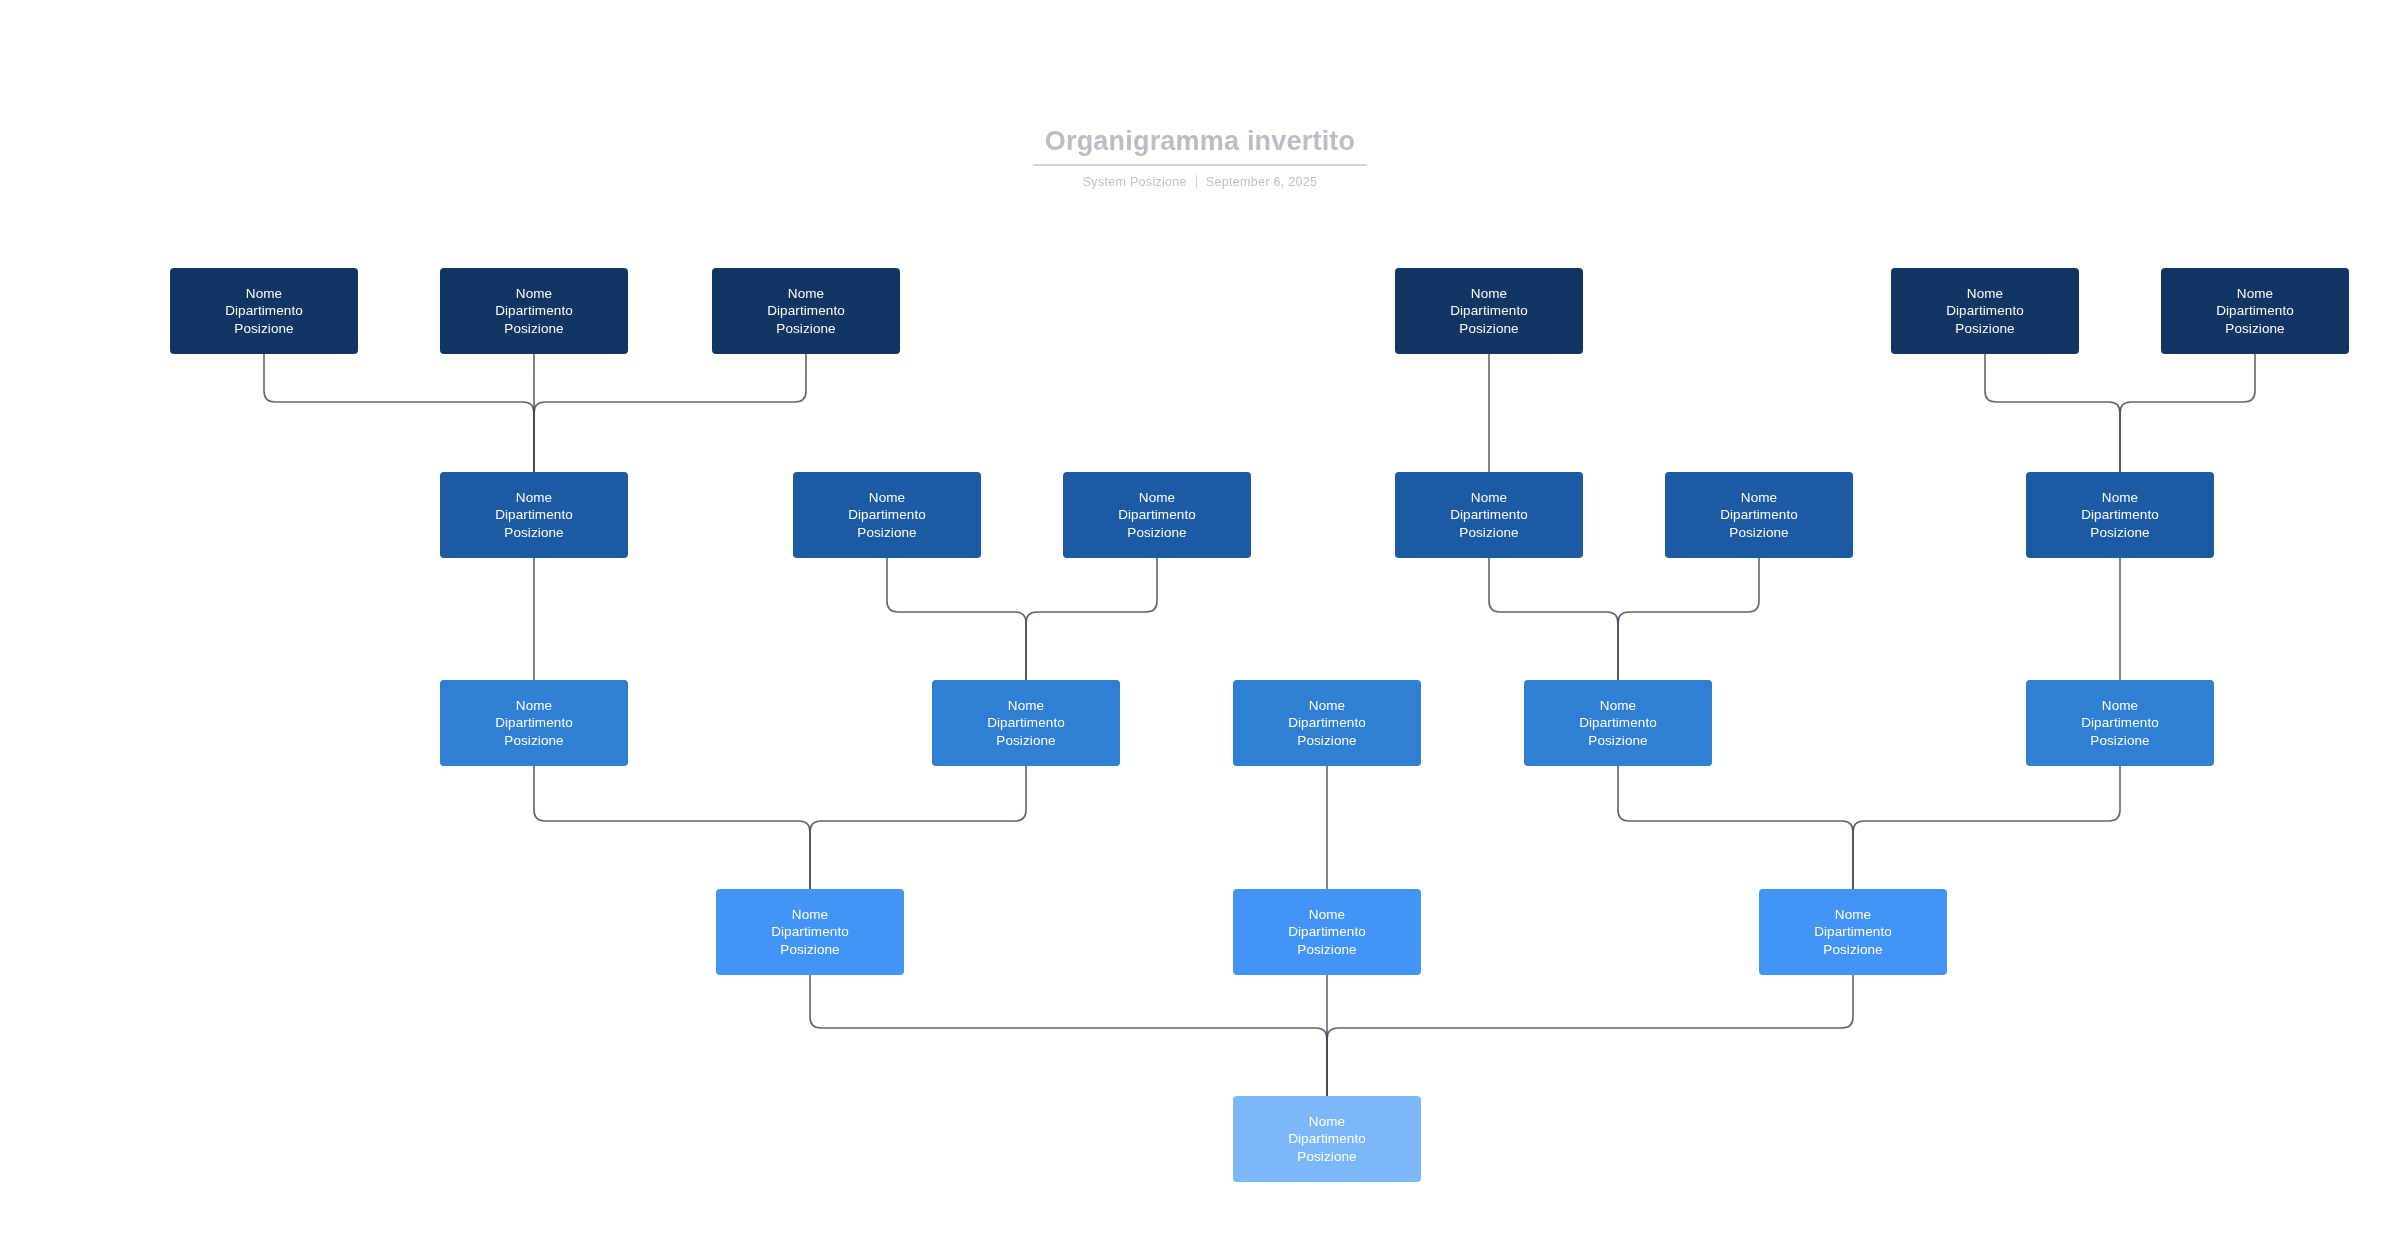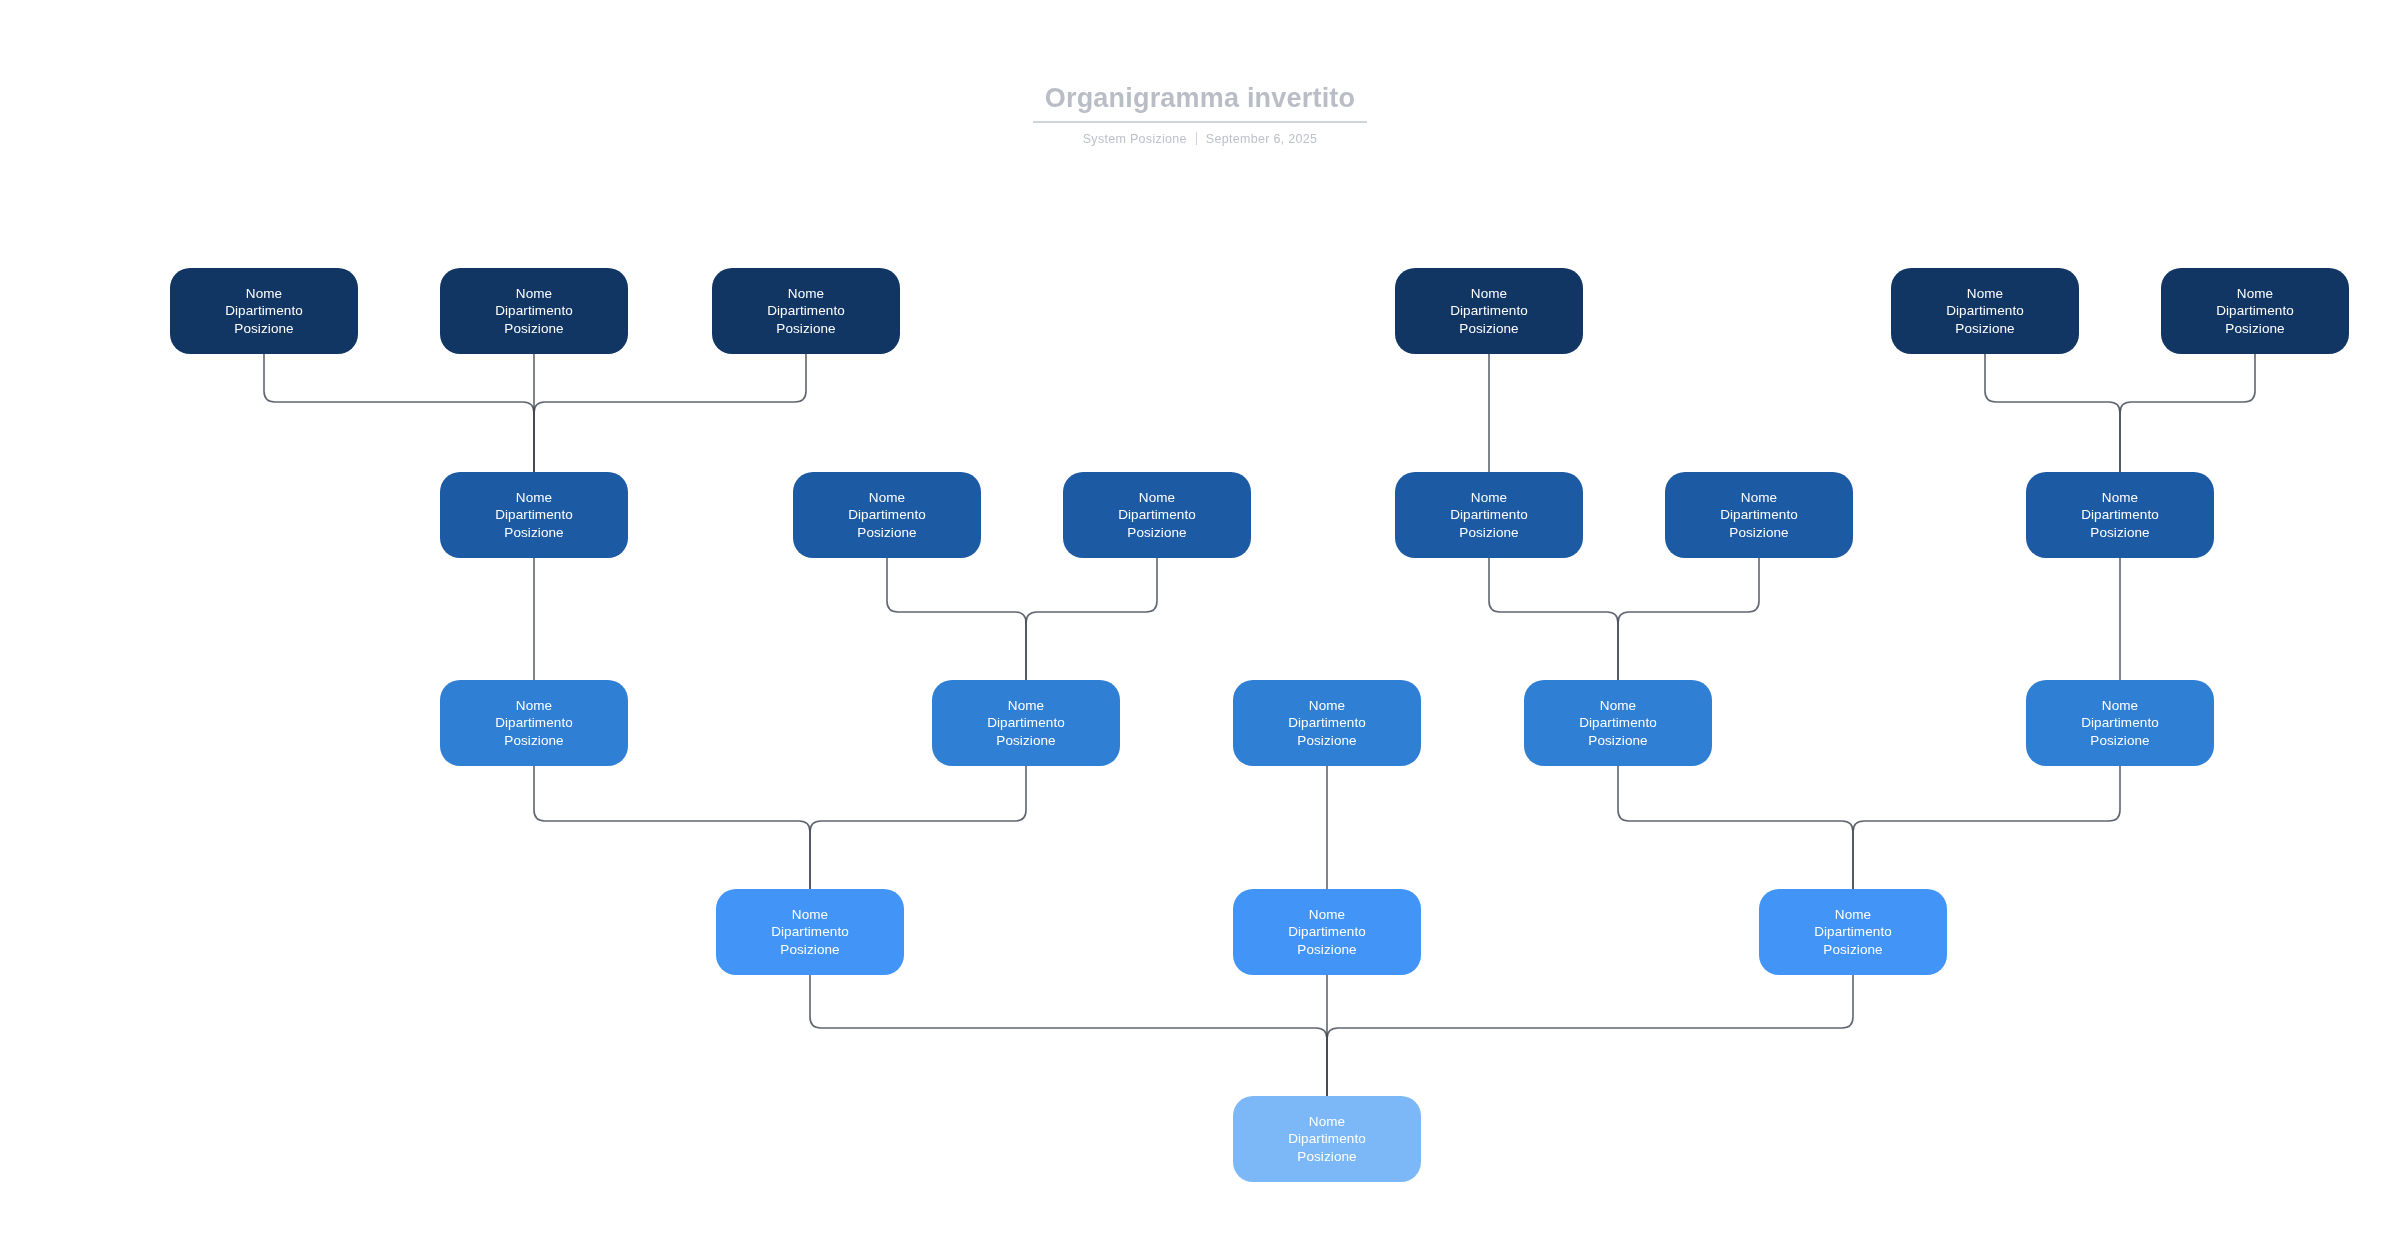--- a/index.html
+++ b/index.html
@@ -29,20 +29,21 @@
   }
   .chart-title {
     font-size: 27px;
     font-weight: bold;
     color: #b9bdc6;
     letter-spacing: 0.2px;
     line-height: 1.1;
     display: inline-block;
     padding: 0 12px 7px 12px;
     border-bottom: 2px solid #cfd3da;
+    margin-top: 43px;
   }
   .subtitle-row {
     margin-top: 9px;
     font-size: 12.5px;
     color: #bcc0c8;
     letter-spacing: 0.3px;
     display: flex;
     justify-content: center;
     align-items: center;
     gap: 9px;
@@ -69,21 +70,21 @@
     stroke-width: 1.6;
     stroke-linecap: round;
     stroke-linejoin: round;
     opacity: 0.82;
   }
 
   
   .node {
     position: absolute;
     box-sizing: border-box;
-    border-radius: 20px;
+    border-radius: 4px;
     color: #ffffff;
     display: flex;
     flex-direction: column;
     align-items: center;
     justify-content: center;
     text-align: center;
     line-height: 1.28;
     font-size: 13.5px;
     letter-spacing: 0.1px;
     user-select: none;

